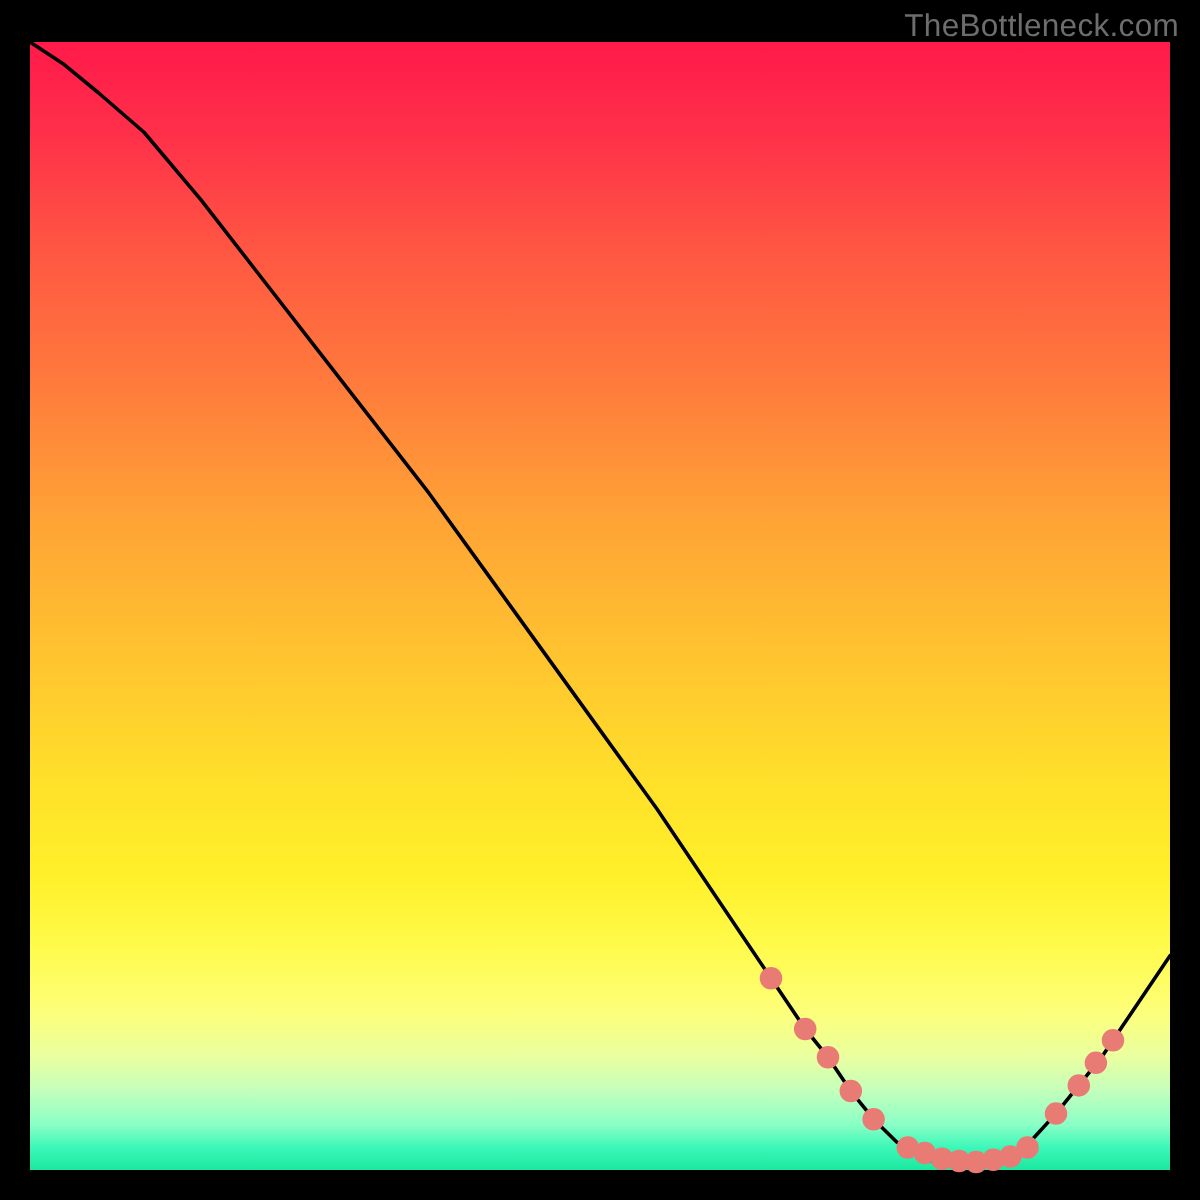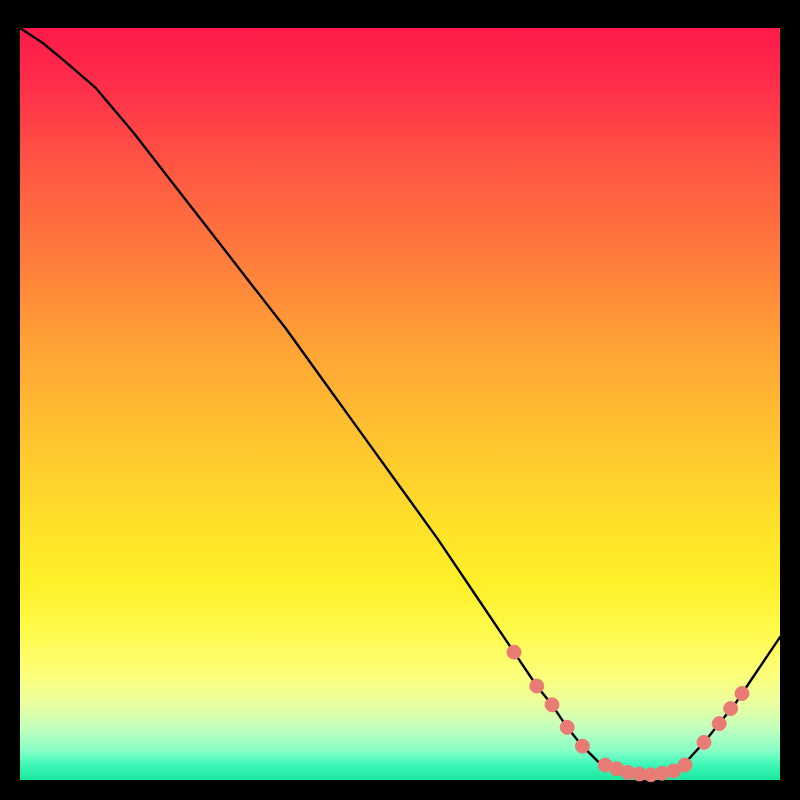--- a/index.html
+++ b/index.html
@@ -61,20 +61,21 @@
     font-size: 21px;
     font-weight: 500;
     letter-spacing: 0.2px;
     user-select: none;
   }
 </style>
 </head>
 <body>
 
 <div class="stage">
+  <div class="attribution">TheBottleneck.com</div>
 
   <div class="plot-area">
     <div class="gradient"></div>
     <svg class="curve" viewBox="0 0 760 752" preserveAspectRatio="none">
       <path id="main-curve" fill="none" stroke-width="2.4" stroke-linecap="round" stroke-linejoin="round" d="M0.00 0.00 L22.80 15.04 L45.60 33.84 L76.00 60.16 L114.00 105.28 L152.00 154.16 L190.00 203.04 L228.00 251.92 L266.00 300.80 L304.00 353.44 L342.00 406.08 L380.00 458.72 L418.00 511.36 L456.00 567.76 L478.80 601.60 L494.00 624.16 L516.80 658.00 L532.00 676.80 L547.20 699.36 L562.40 718.16 L577.60 733.20 L592.80 742.98 L608.00 748.24 L623.20 749.74 L638.40 748.24 L653.60 742.98 L668.80 730.94 L684.00 714.40 L699.20 695.60 L714.40 676.80 L729.60 654.24 L744.80 631.68 L760.00 609.12" stroke="#000000"></path>
       <g id="marker-group">
           <circle cx="494.00" cy="624.16" r="7" fill="#e97b75" stroke="#e97b75"></circle>
           <circle cx="516.80" cy="658.00" r="7" fill="#e97b75" stroke="#e97b75"></circle>
           <circle cx="532.00" cy="676.80" r="7" fill="#e97b75" stroke="#e97b75"></circle>
           <circle cx="547.20" cy="699.36" r="7" fill="#e97b75" stroke="#e97b75"></circle>

